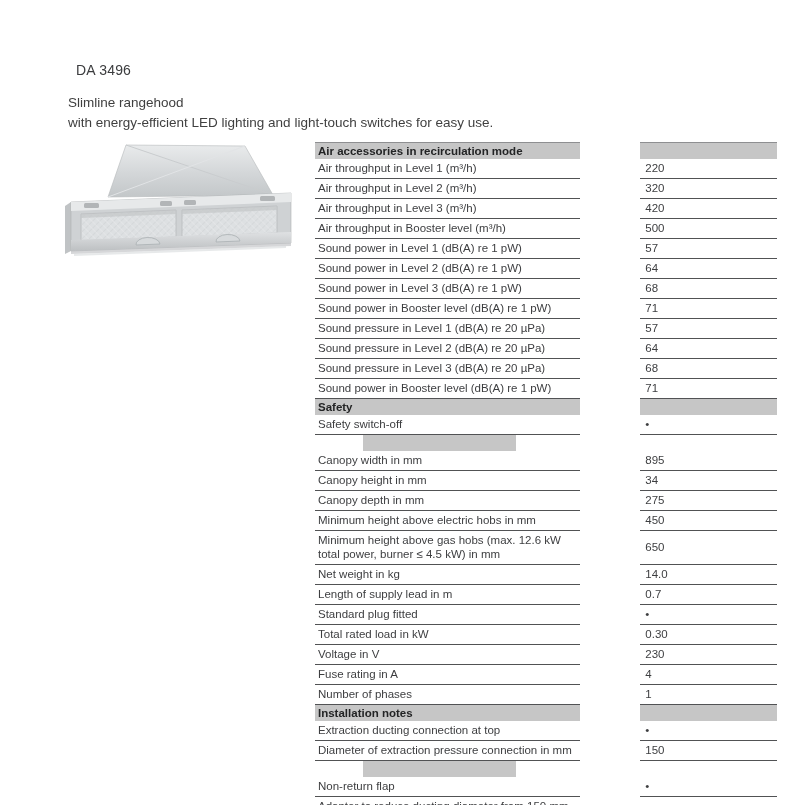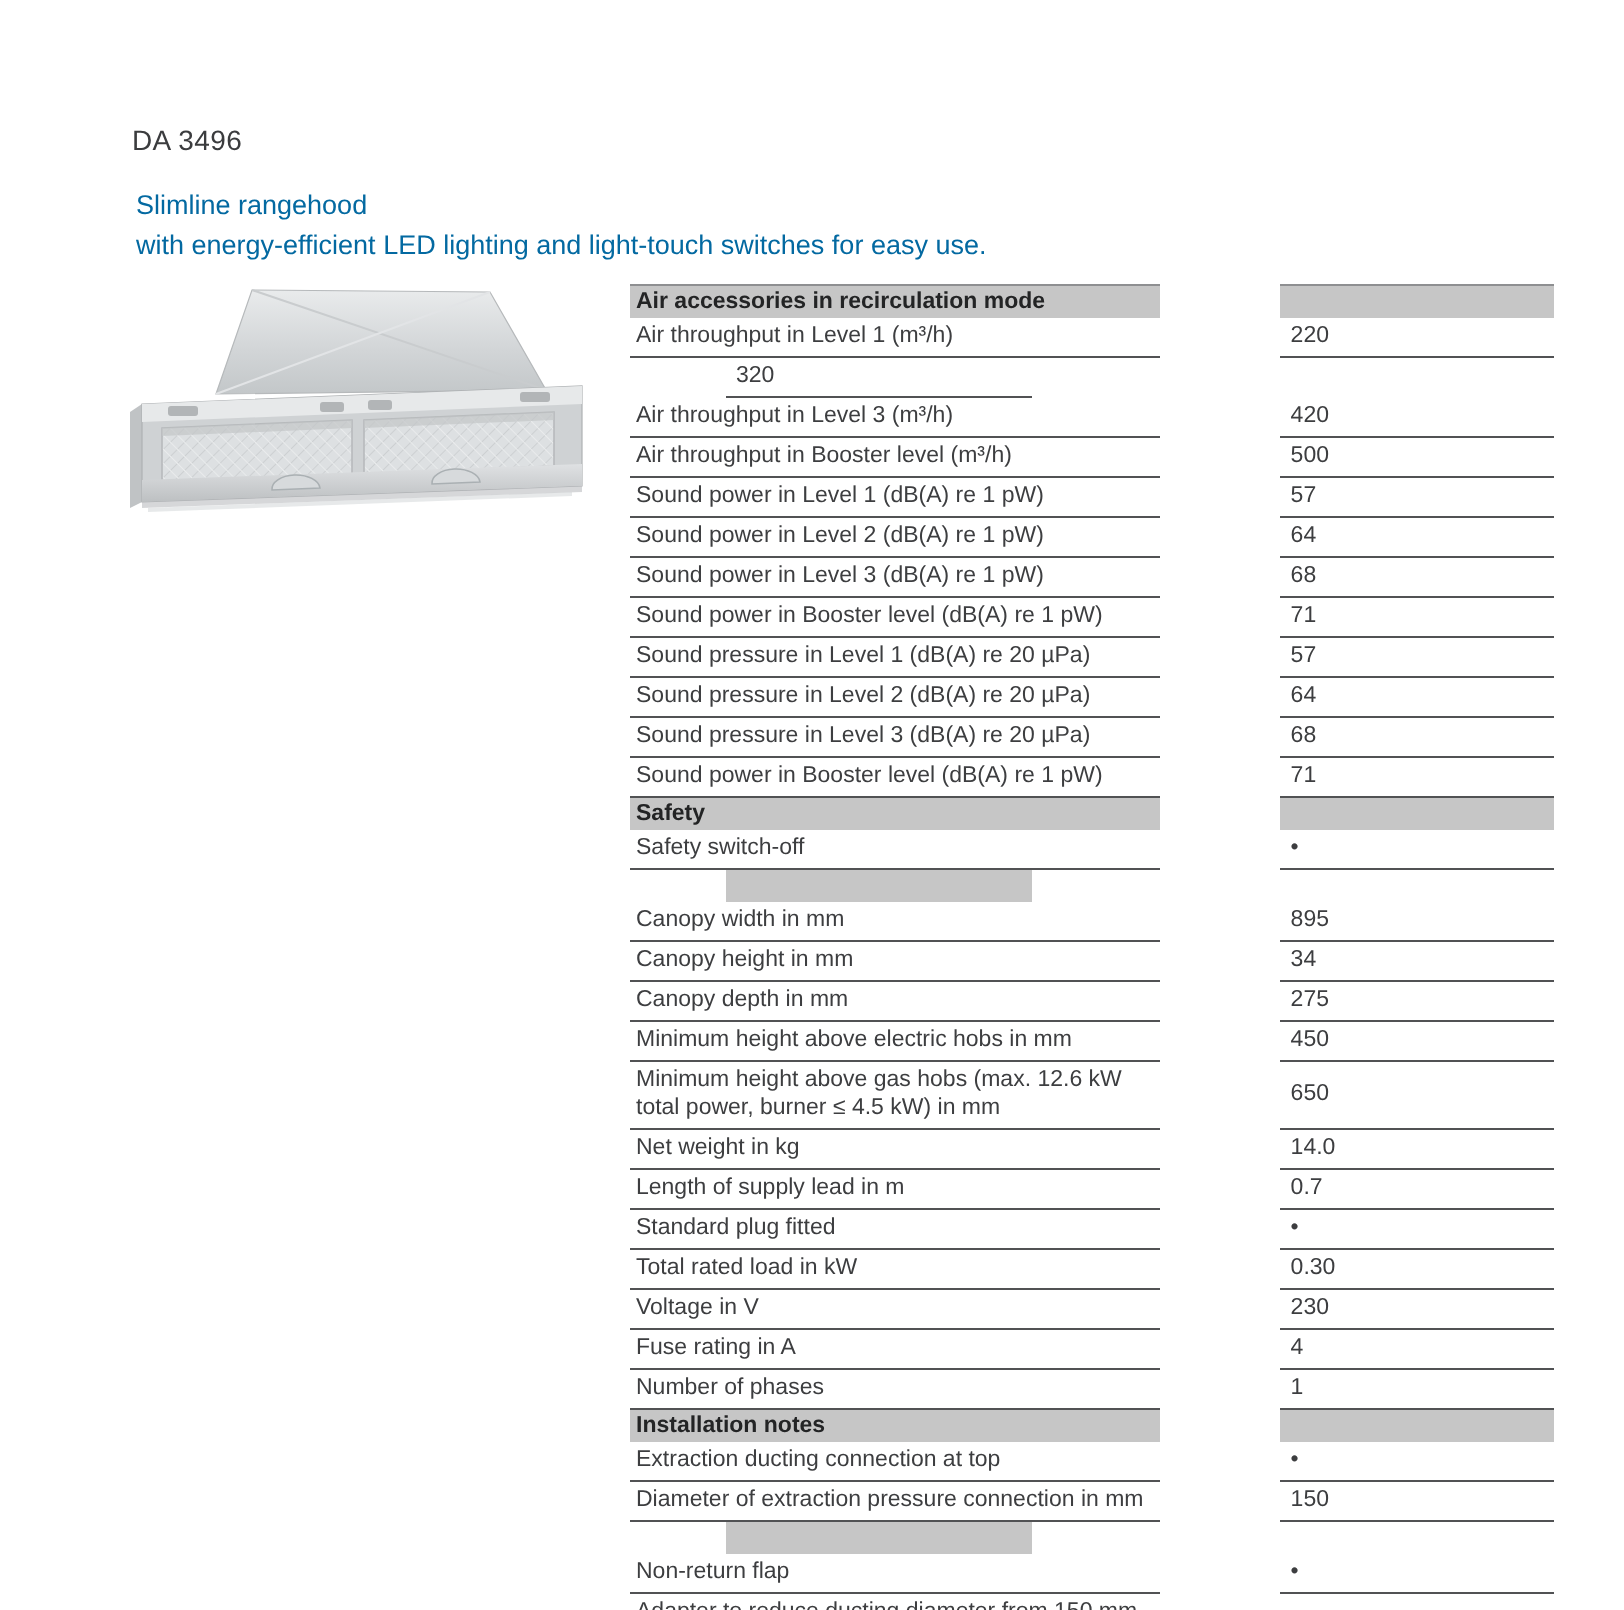--- a/index.html
+++ b/index.html
@@ -8,26 +8,26 @@
     --text:#3d3e40;
   }
   *{margin:0;padding:0;box-sizing:border-box;}
   html,body{background:#ffffff;}
   body{
     width:812px;height:805px;position:relative;overflow:hidden;
     font-family:"Liberation Sans","DejaVu Sans",sans-serif;
     color:var(--text);
   }
   .model{
-    position:absolute;left:66px;top:62px;
+    position:absolute;left:76px;top:62px;
     font-size:14px;letter-spacing:.2px;color:#3b3c3e;
   }
   .subtitle{
     position:absolute;left:68px;top:93px;
-    font-size:13.5px;line-height:20px;color:#0369a1;
+    font-size:13.5px;line-height:20px;color:#404040;
   }
   .product-image{
     position:absolute;left:64px;top:143px;width:232px;height:118px;
   }
   .spec-table{
     position:absolute;left:315px;top:142px;width:462px;
     font-size:11.5px;line-height:14px;
   }
   .trow{display:flex;gap:12px;align-items:stretch;}
   .cell{border-bottom:1.5px solid var(--row-border);}
@@ -115,20 +115,21 @@
   <div class="spec-table" id="spec-table">
       <div class="trow thead-row first">
         <div class="cell label">Air accessories in recirculation mode</div>
         <div class="cell value"></div>
       </div>
       <div class="trow">
         <div class="cell label">Air throughput in Level 1 (m³/h)</div>
         <div class="cell value">220</div>
       </div>
       <div class="trow">
+        <div class="cell label">Air throughput in Level 2 (m³/h)</div>
         <div class="cell value">320</div>
       </div>
       <div class="trow">
         <div class="cell label">Air throughput in Level 3 (m³/h)</div>
         <div class="cell value">420</div>
       </div>
       <div class="trow">
         <div class="cell label">Air throughput in Booster level (m³/h)</div>
         <div class="cell value">500</div>
       </div>

